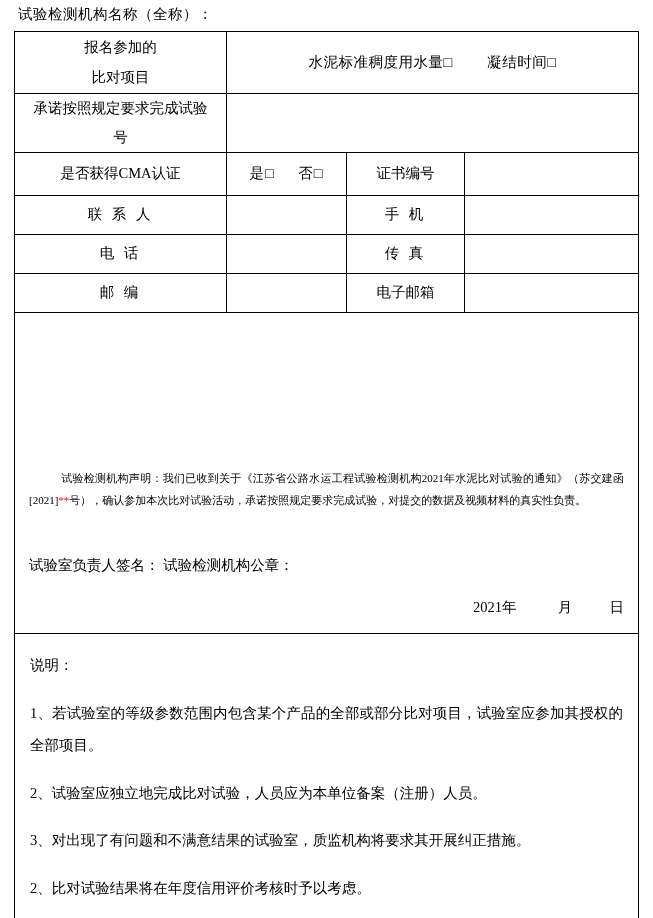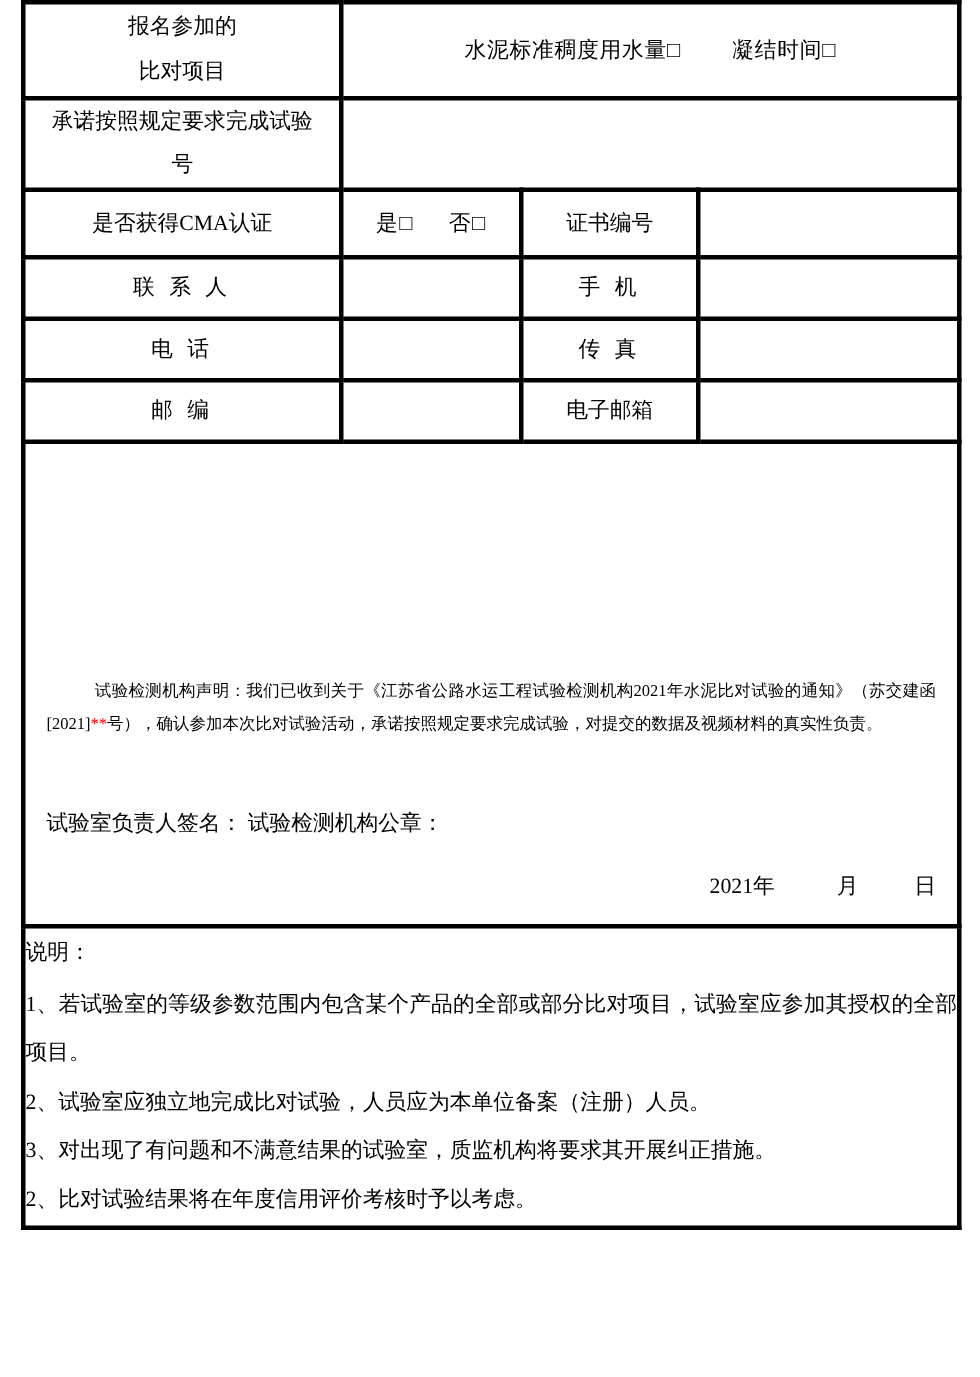--- a/index.html
+++ b/index.html
@@ -26,21 +26,21 @@
     padding: 5px 0 7px 4px;
     font-size: 14.5px;
     letter-spacing: 0.5px;
   }
   table.form {
     width: 624px;
     border-collapse: collapse;
     table-layout: fixed;
   }
   table.form td {
-    border: 3px solid #000000;
+    border: 1px solid #000000;
     padding: 0;
     vertical-align: middle;
     font-size: 14.5px;
   }
   .c-center { text-align: center; }
   .cell-pad { padding: 6px 8px; }
   .row-compare-label {
     text-align: center;
     line-height: 2.1;
     padding: 8px 0;
@@ -97,30 +97,31 @@
   }
   .date-row .dgap { display: inline-block; width: 34px; }
   .date-row .dgap2 { display: inline-block; width: 30px; }
   .notes-cell {
     padding: 9px 12px 10px 12px;
     vertical-align: top;
     line-height: 2.25;
   }
   .notes-cell .note-title { margin-bottom: 2px; }
   .notes-cell p {
-    margin: 0;
+    margin: 15px;
     text-indent: 0;
     text-align: justify;
   }
 </style>
 </head>
 <body>
 
 <div class="page">
 
+  <div class="doc-title">试验检测机构名称（全称）：</div>
 
   <table class="form">
     <colgroup>
       <col style="width:212px">
       <col style="width:120px">
       <col style="width:118px">
       <col style="width:174px">
     </colgroup>
     <tbody>
       <tr>

